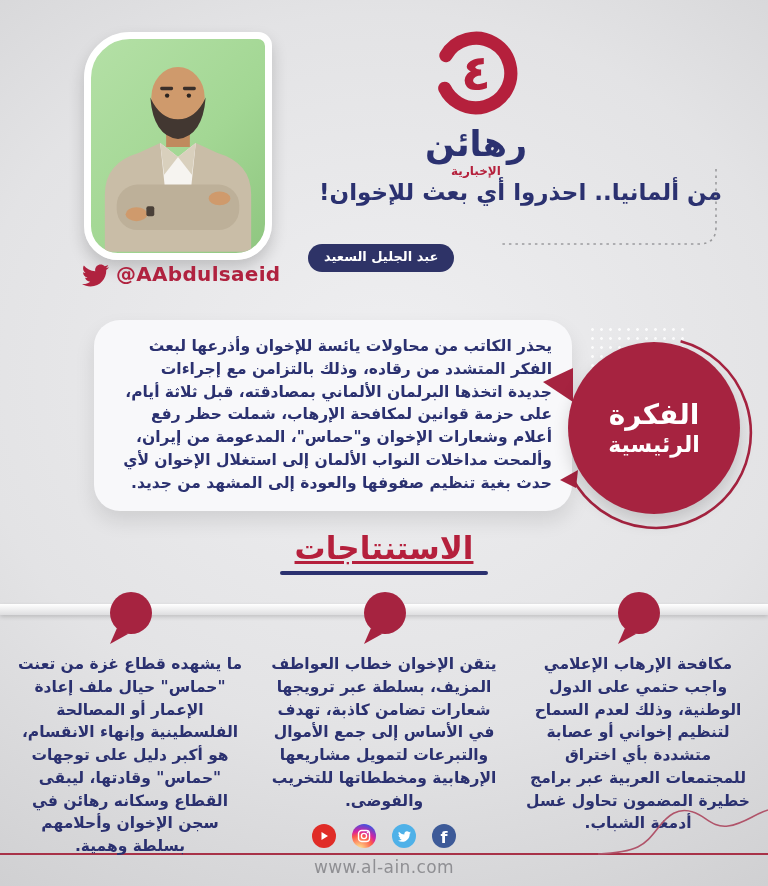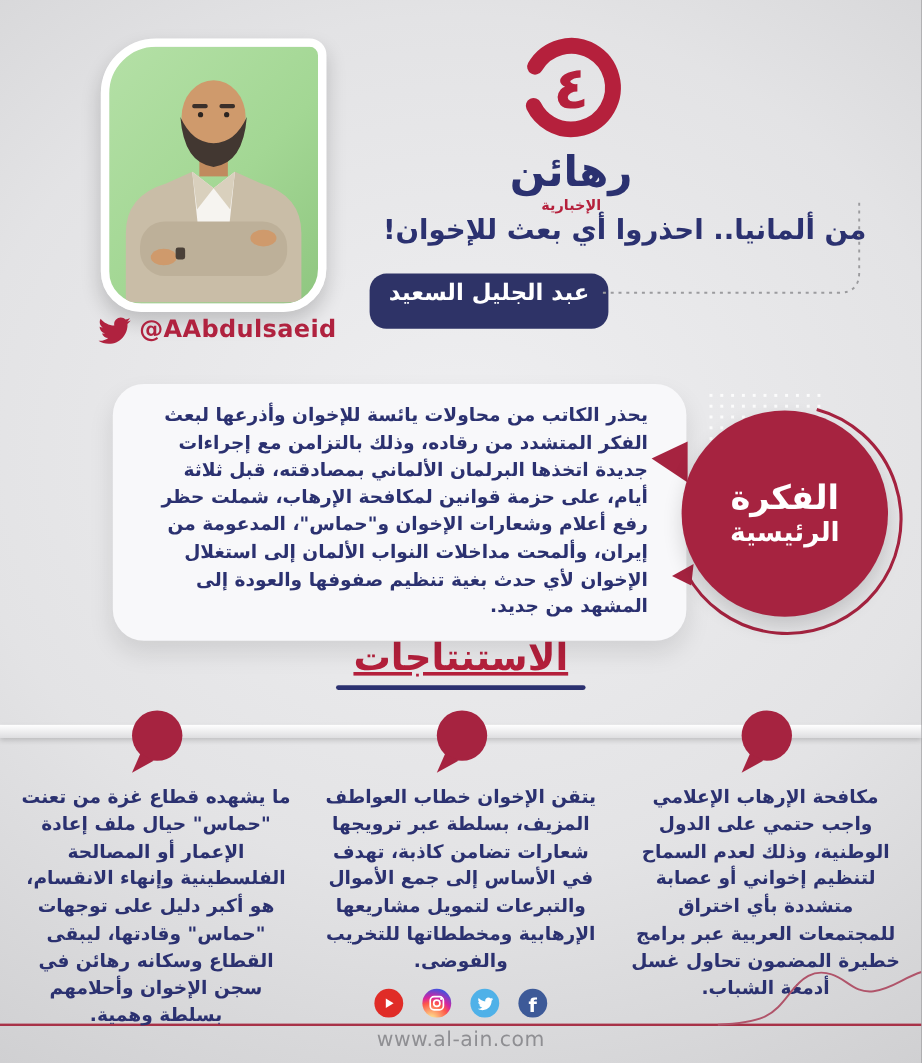--- a/index.html
+++ b/index.html
@@ -22,33 +22,33 @@
   .logo{ position:absolute; left:400px; top:26px; width:152px; text-align:center; }
   .logo-mark{ width:94px; height:94px; }
   .logo-wordmark{ color:#2b3170; font-size:35px; font-weight:bold; line-height:1; margin-top:3px; }
   .logo-tagline{ color:#b5203c; font-size:12px; font-weight:bold; margin-top:2px; }
   
   .title{
     position:absolute; right:46px; top:179px; width:450px;
     direction:rtl; color:#2b3170; font-size:23px; font-weight:bold;
   }
   .author-badge{
-    position:absolute; left:308px; top:228px;
-    background:#2e3367; color:#fff; font-size:19px; font-weight:bold;
-    padding:5px 16px 19px; border-radius:14px; direction:rtl;
+    position:absolute; left:308px; top:244px;
+    background:#2e3367; color:#fff; font-size:13px; font-weight:bold;
+    padding:5px 16px 8px; border-radius:14px; direction:rtl;
   }
   .dashes{ position:absolute; left:497px; top:167px; }
   .twitter-row{
     position:absolute; left:82px; top:262px; display:flex; align-items:flex-start; gap:7px;
     direction:ltr; color:#b0223f; font-size:20px; font-weight:bold; letter-spacing:.3px;
   }
   
   .idea-box{
     position:absolute; left:94px; top:320px; width:478px; z-index:1;
-    background:#f8f8fa; border-radius:26px; padding:15px 32px 17px;
+    background:#f8f8fa; border-radius:26px; padding:15px 20px 17px;
     box-shadow:0 10px 20px rgba(0,0,0,.10);
     direction:rtl; text-align:right; color:#2b3170;
     font-size:15.5px; font-weight:bold; line-height:1.47;
   }
   .idea-dots{
     position:absolute; left:588px; top:325px; width:96px; height:54px; z-index:2;
     background-image:radial-gradient(#ffffff 1.3px, rgba(255,255,255,0) 1.5px);
     background-size:9px 9px; opacity:.85;
   }
   .idea-arc{ position:absolute; left:556px; top:330px; z-index:2; }

